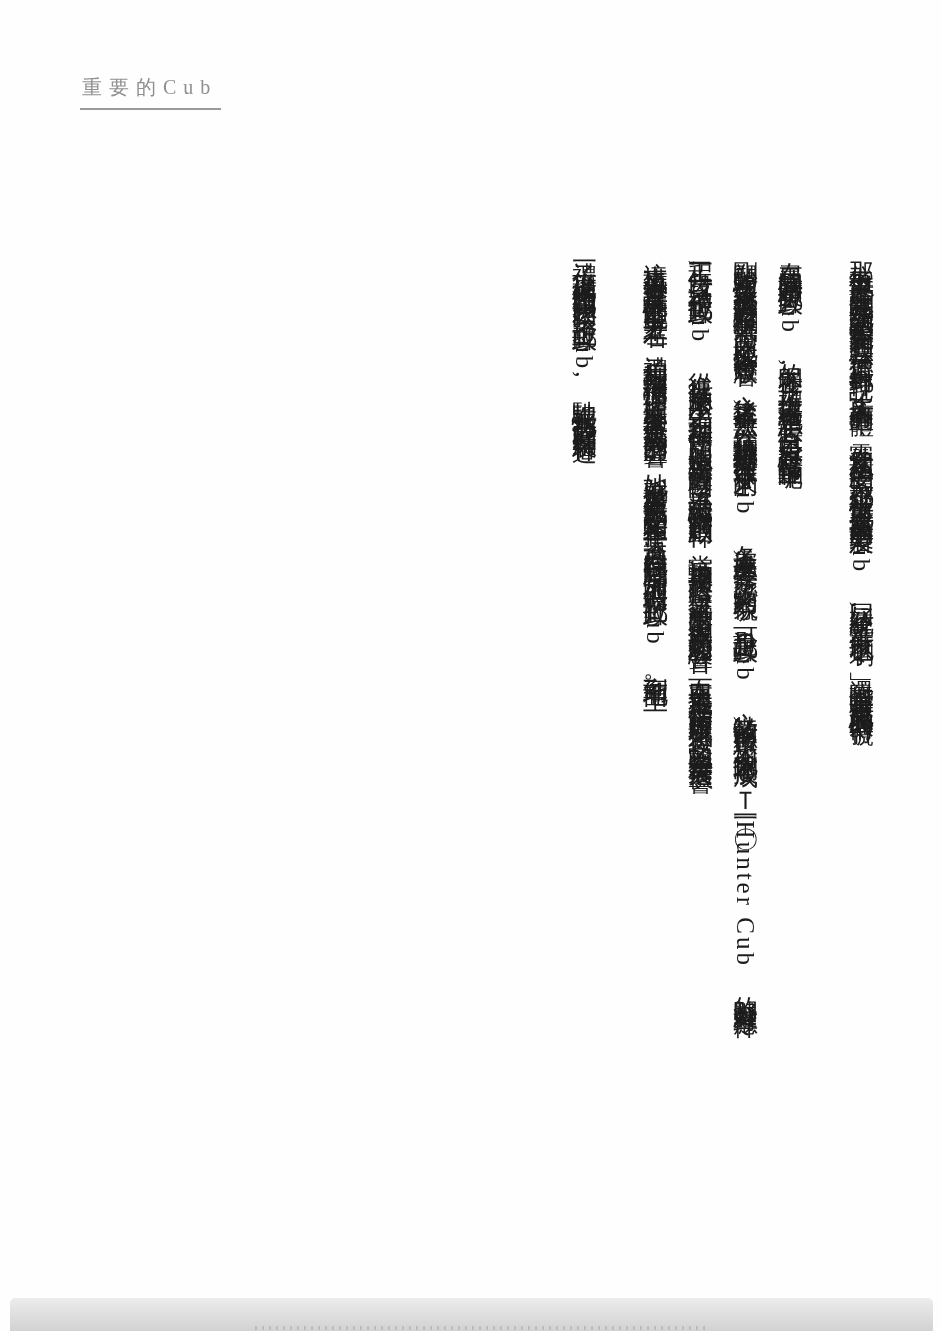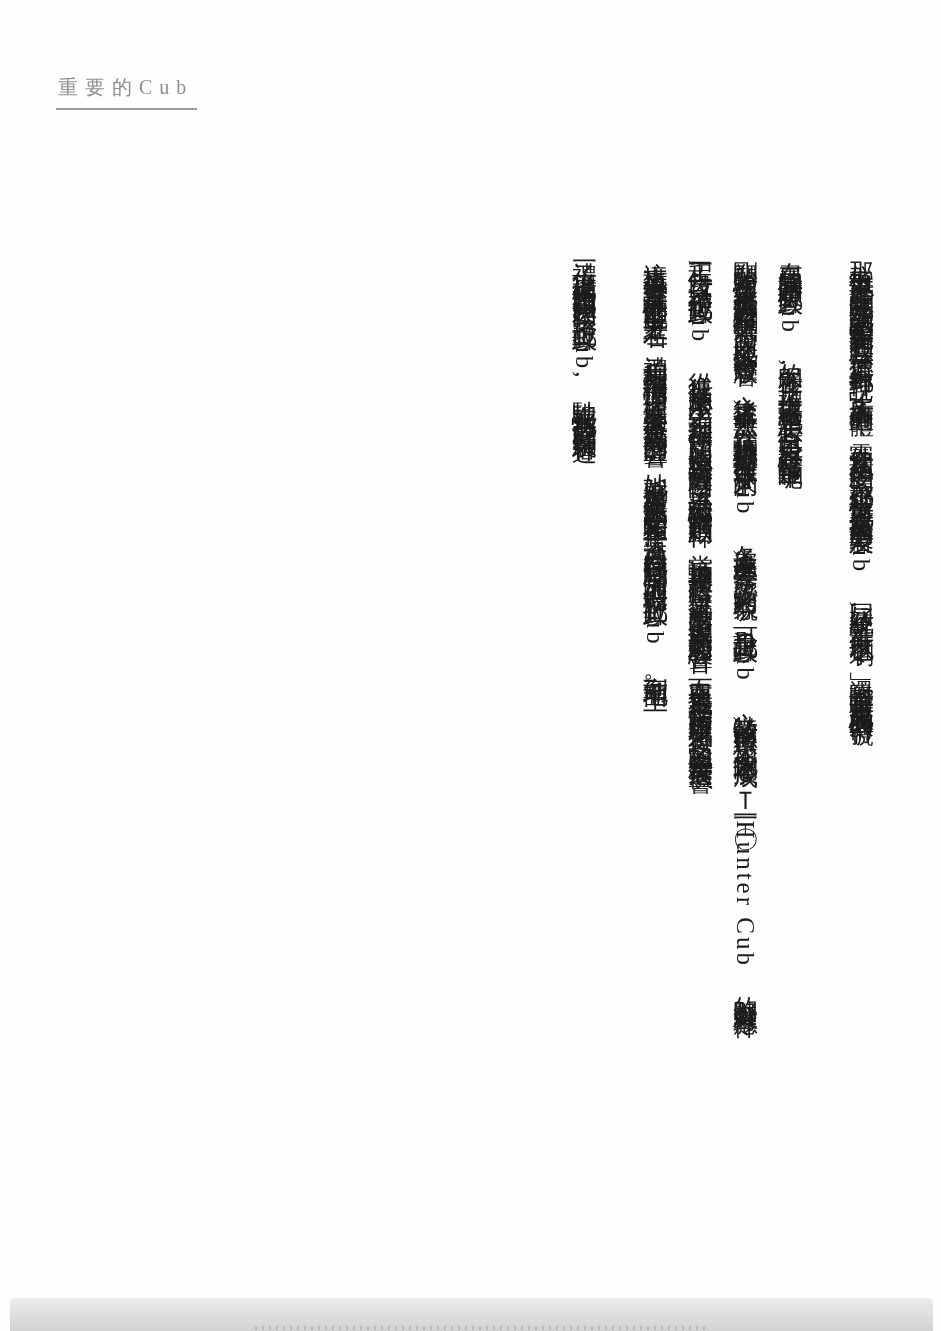--- a/index.html
+++ b/index.html
@@ -13,21 +13,21 @@
   }
   .page {
     position: relative;
     width: 941px;
     height: 1331px;
     background: #fefefe;
   }
   
   .running-header {
     position: absolute;
-    left: 56px;
+    left: 80px;
     top: 74px;
     color: #8f8f8f;
     font-size: 20px;
     letter-spacing: 7px;
     padding: 0 4px 7px 2px;
     border-bottom: 2px solid #9a9a9a;
     white-space: nowrap;
   }
   
   .vtext {

